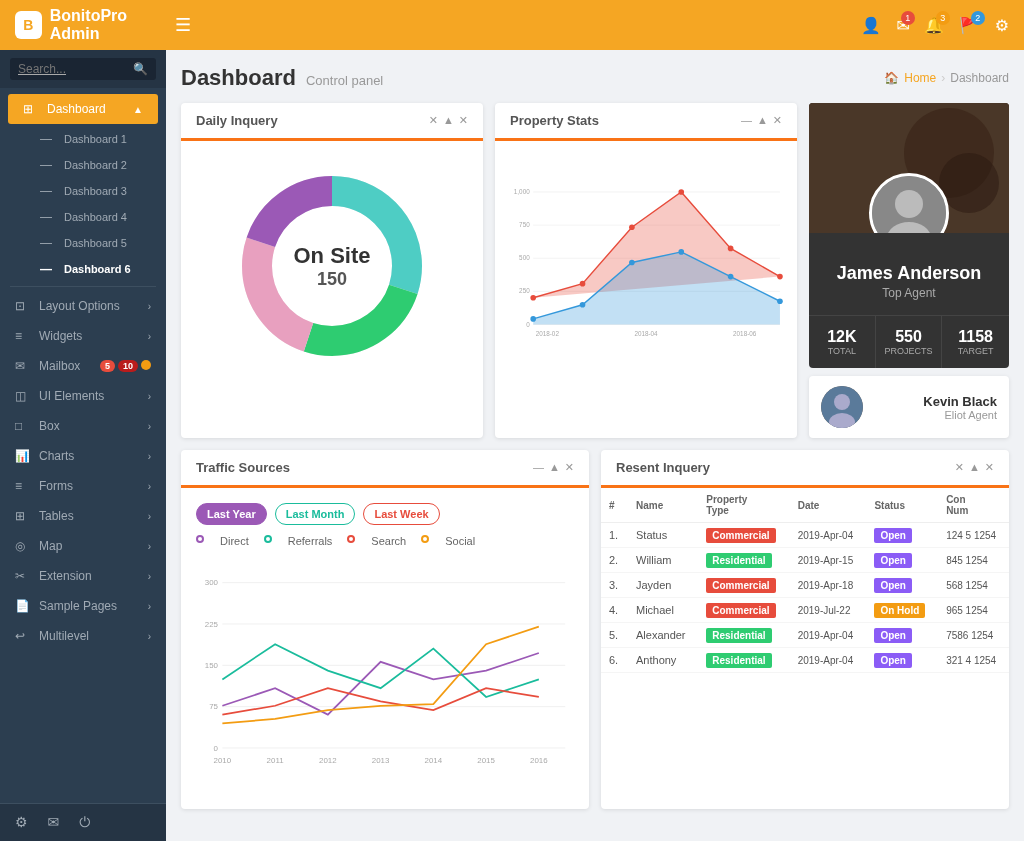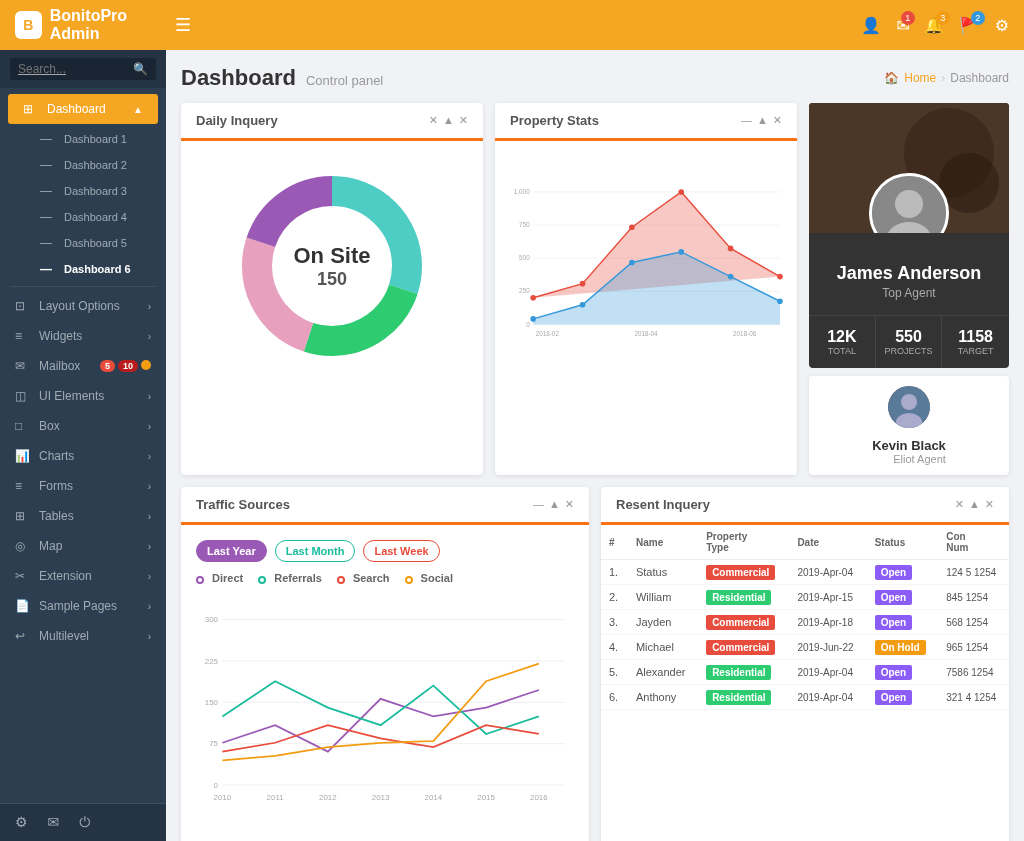--- a/index.html
+++ b/index.html
@@ -111,34 +111,34 @@
     .profile-info { padding: 30px 15px 15px; text-align: center; color: white; }
     .profile-name { font-size: 18px; font-weight: bold; }
     .profile-role { font-size: 12px; color: #aaa; margin-top: 2px; }
     .stats-row { display: grid; grid-template-columns: 1fr 1fr 1fr; border-top: 1px solid #444; }
     .stat-item { padding: 12px 8px; text-align: center; color: white; border-right: 1px solid #444; }
     .stat-item:last-child { border-right: none; }
     .stat-val { font-size: 16px; font-weight: bold; color: white; }
     .stat-label { font-size: 9px; color: #aaa; text-transform: uppercase; }
 
     
-    .agent-card { background: white; border-radius: 4px; box-shadow: 0 1px 4px rgba(0,0,0,0.1); display: flex; align-items: center; padding: 10px 12px; gap: 10px; margin-top: 8px; flex-direction: column; }
+    .agent-card { background: white; border-radius: 4px; box-shadow: 0 1px 4px rgba(0,0,0,0.1); display: flex; align-items: center; padding: 10px 12px; gap: 10px; margin-top: 8px; }
     .agent-avatar { width: 42px; height: 42px; border-radius: 50%; background: #666; overflow: hidden; display: flex; align-items: center; justify-content: center; }
     .agent-info { flex: 1; }
     .agent-name { font-size: 13px; font-weight: 600; color: #333; text-align: right; }
     .agent-role { font-size: 11px; color: #999; text-align: right; }
 
     
     .traffic-filters { display: flex; gap: 8px; margin-bottom: 10px; flex-wrap: wrap; }
     .filter-btn { padding: 4px 10px; border-radius: 15px; font-size: 11px; cursor: pointer; border: 1px solid; font-weight: 600; }
     .filter-btn.active-purple { background: #9b59b6; color: white; border-color: #9b59b6; }
     .filter-btn.outline-teal { background: transparent; color: #1abc9c; border-color: #1abc9c; }
     .filter-btn.outline-red { background: transparent; color: #e74c3c; border-color: #e74c3c; }
     .traffic-legend { display: flex; gap: 15px; margin-bottom: 5px; flex-wrap: wrap; }
-    .legend-item { display: flex; align-items: flex-end; gap: 8px; font-size: 11px; color: #666; font-weight: bold; }
+    .legend-item { display: flex; align-items: flex-start; gap: 16px; font-size: 11px; color: #666; }
     .legend-dot { width: 8px; height: 8px; border-radius: 50%; border: 2px solid; }
 
     
     .inq-table { width: 100%; border-collapse: collapse; font-size: 11px; }
     .inq-table th { padding: 6px 8px; text-align: left; font-weight: 600; color: #666; border-bottom: 1px solid #eee; font-size: 10px; }
     .inq-table td { padding: 6px 8px; color: #555; border-bottom: 1px solid #f5f5f5; }
     .prop-badge { padding: 2px 6px; border-radius: 2px; font-size: 10px; color: white; font-weight: 600; }
     .prop-commercial { background: #e74c3c; }
     .prop-residential { background: #2ecc71; }
     .status-badge { padding: 2px 6px; border-radius: 2px; font-size: 10px; color: white; font-weight: 600; }
@@ -550,21 +550,21 @@
     <td>Jayden</td>
     <td><span class="prop-badge prop-commercial">Commercial</span></td>
     <td style="font-size:10px">2019-Apr-18</td>
     <td><span class="status-badge status-open">Open</span></td>
     <td style="font-size:10px">568 1254</td>
   </tr>
                 <tr>
     <td>4.</td>
     <td>Michael</td>
     <td><span class="prop-badge prop-commercial">Commercial</span></td>
-    <td style="font-size:10px">2019-Jun-22</td>
+    <td style="font-size:10px">2019-Jul-22</td>
     <td><span class="status-badge status-hold">On Hold</span></td>
     <td style="font-size:10px">965 1254</td>
   </tr>
                 <tr>
     <td>5.</td>
     <td>Alexander</td>
     <td><span class="prop-badge prop-residential">Residential</span></td>
     <td style="font-size:10px">2019-Apr-04</td>
     <td><span class="status-badge status-open">Open</span></td>
     <td style="font-size:10px">7586 1254</td>

